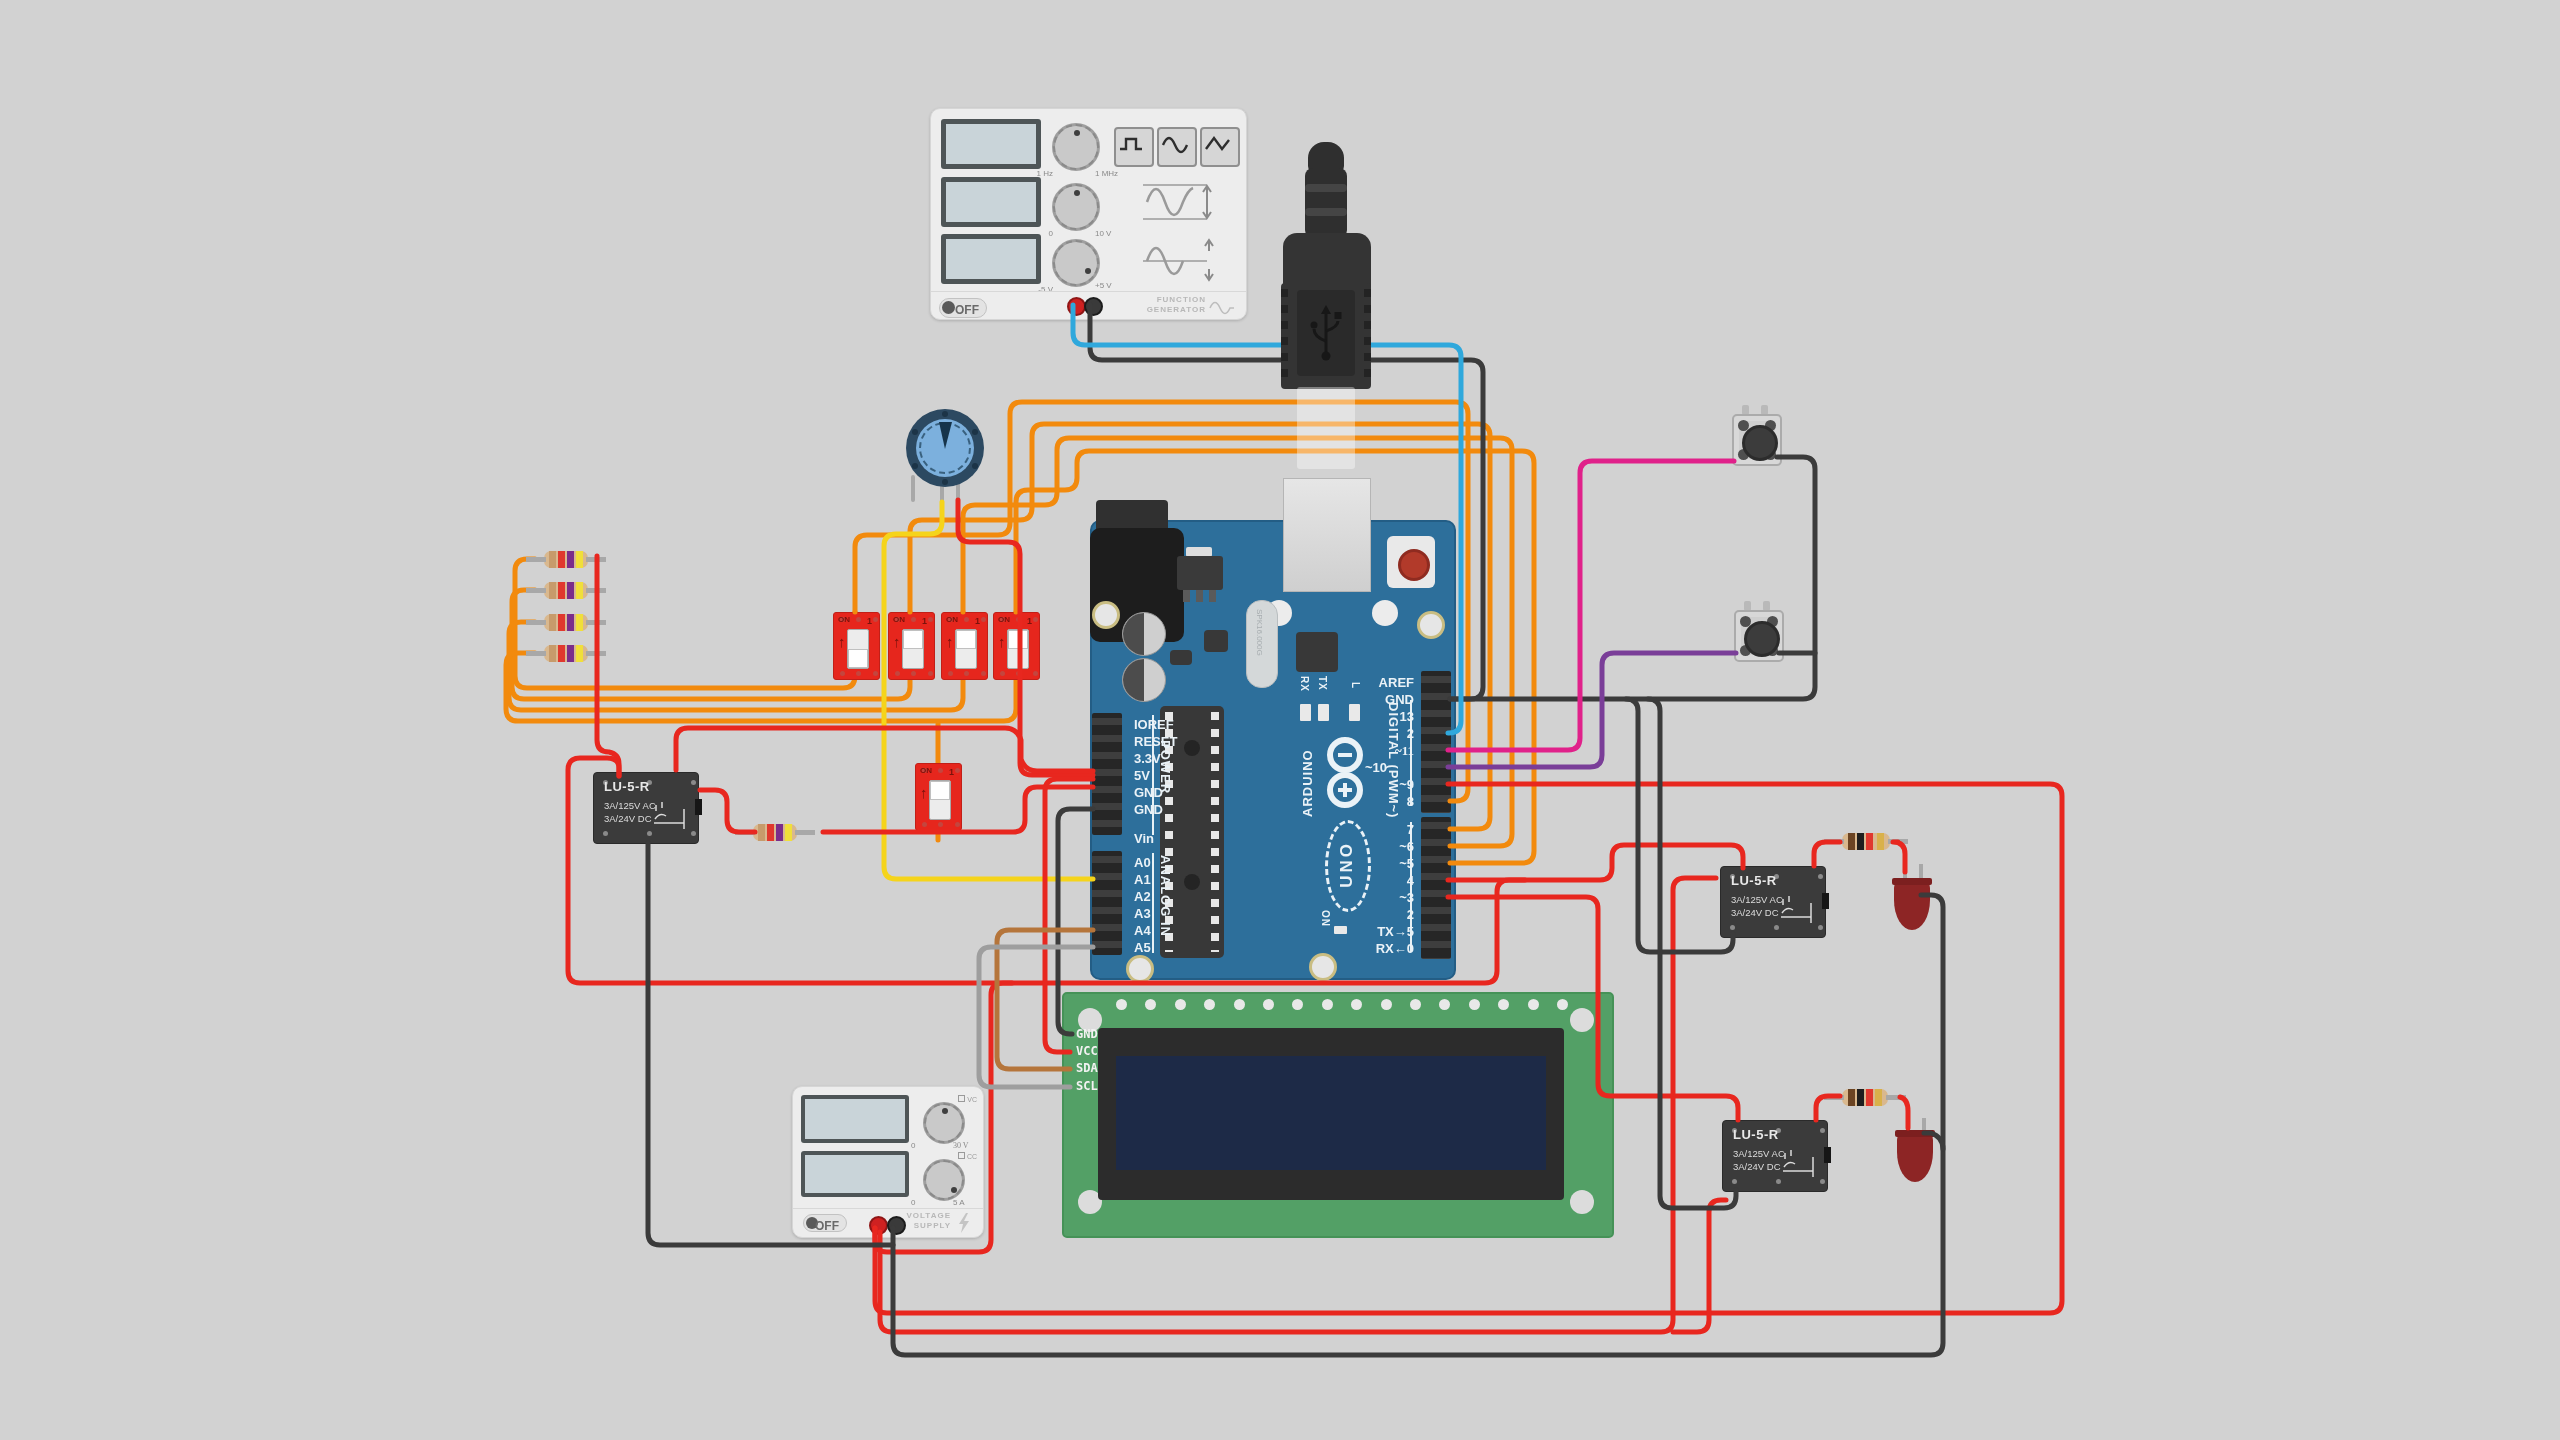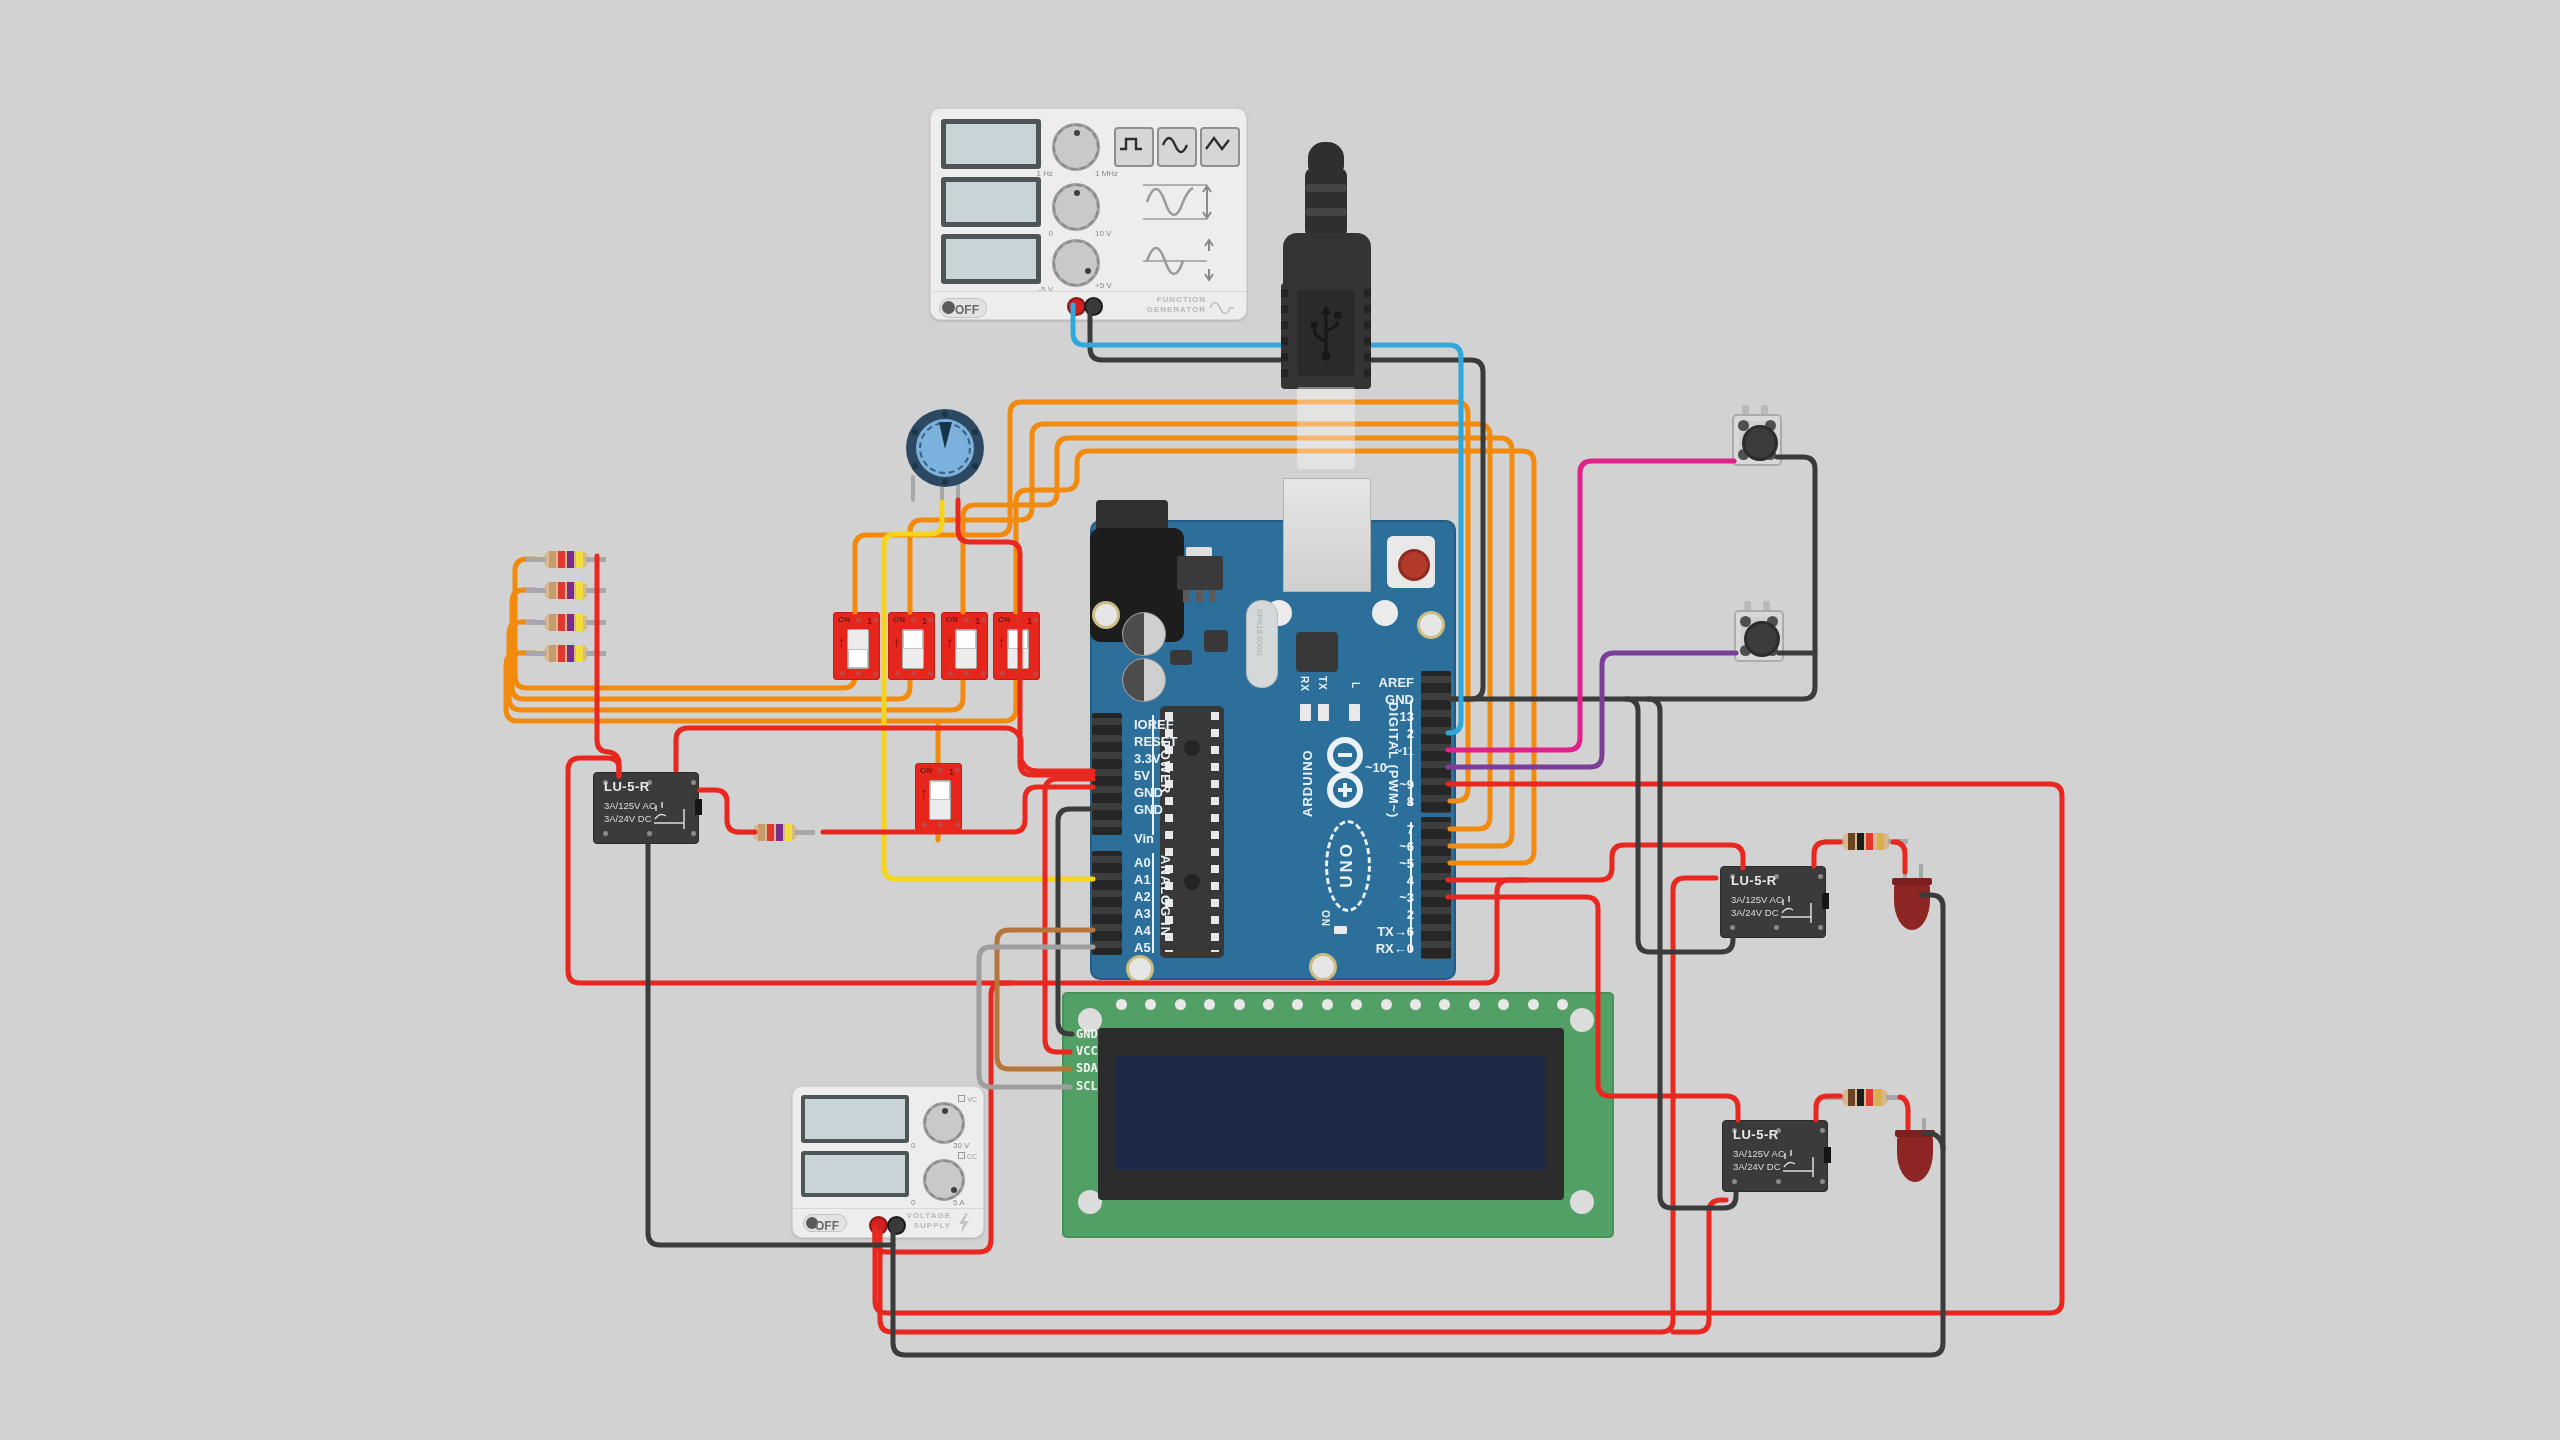--- a/index.html
+++ b/index.html
@@ -185,21 +185,21 @@
     <div class="lcddisp" style="left:8px;top:64px;width:100px;height:38px;border-width:4px;"></div>
     <div class="knob" style="left:130px;top:15px;width:36px;height:36px;">
         <div class="kdot" style="left:16px;top:3px;"></div>
       </div>
     <div class="knob" style="left:130px;top:72px;width:36px;height:36px;">
         <div class="kdot" style="right:5px;bottom:5px;"></div>
       </div>
     <div class="ind" style="right:6px;top:8px;"><span>VC</span></div>
     <div class="ind" style="right:6px;top:65px;"><span>CC</span></div>
     <div class="klabel" style="left:118px;top:54px;">0</div>
-    <div class="klabel" style="left:160px;top:54px;">30 V</div>
+    <div class="klabel" style="left:160px;top:54px;font-family:Liberation Serif, serif;">30 V</div>
     <div class="klabel" style="left:118px;top:111px;">0</div>
     <div class="klabel" style="left:160px;top:111px;">5 A</div>
     <div class="divline" style="left:0;top:121px;width:190px;"></div>
     <div class="toggle" style="left:10px;top:127px;width:42px;height:16px;">
       <div class="tk" style="width:12px;height:12px;"></div>
       <div class="tl">OFF</div>
     </div>
     <div class="brand" style="right:32px;top:124px;">
       <div>VOLTAGE</div>
       <div>SUPPLY</div>
@@ -274,21 +274,21 @@
   <div class="dpin" style="top:743px;font-family:Liberation Serif, serif;">~11</div>
   <div class="dpin" style="top:760px;text-align:center;">~10</div>
   <div class="dpin" style="top:777px;">~9</div>
   <div class="dpin" style="top:794px;">8</div>
   <div class="dpin" style="top:822px;">7</div>
   <div class="dpin" style="top:839px;">~6</div>
   <div class="dpin" style="top:856px;">~5</div>
   <div class="dpin" style="top:873px;">4</div>
   <div class="dpin" style="top:890px;">~3</div>
   <div class="dpin" style="top:907px;">2</div>
-  <div class="dpin" style="top:924px;">TX→6</div>
+  <div class="dpin" style="top:924px;">TX→5</div>
   <div class="dpin" style="top:941px;">RX←0</div>
 
   <div class="ppin" style="top:717px;">IOREF</div>
   <div class="ppin" style="top:734px;">RESET</div>
   <div class="ppin" style="top:751px;">3.3V</div>
   <div class="ppin" style="top:768px;">5V</div>
   <div class="ppin" style="top:785px;">GND</div>
   <div class="ppin" style="top:802px;">GND</div>
   <div class="ppin" style="top:819px;margin-top:12px;">Vin</div>
 

